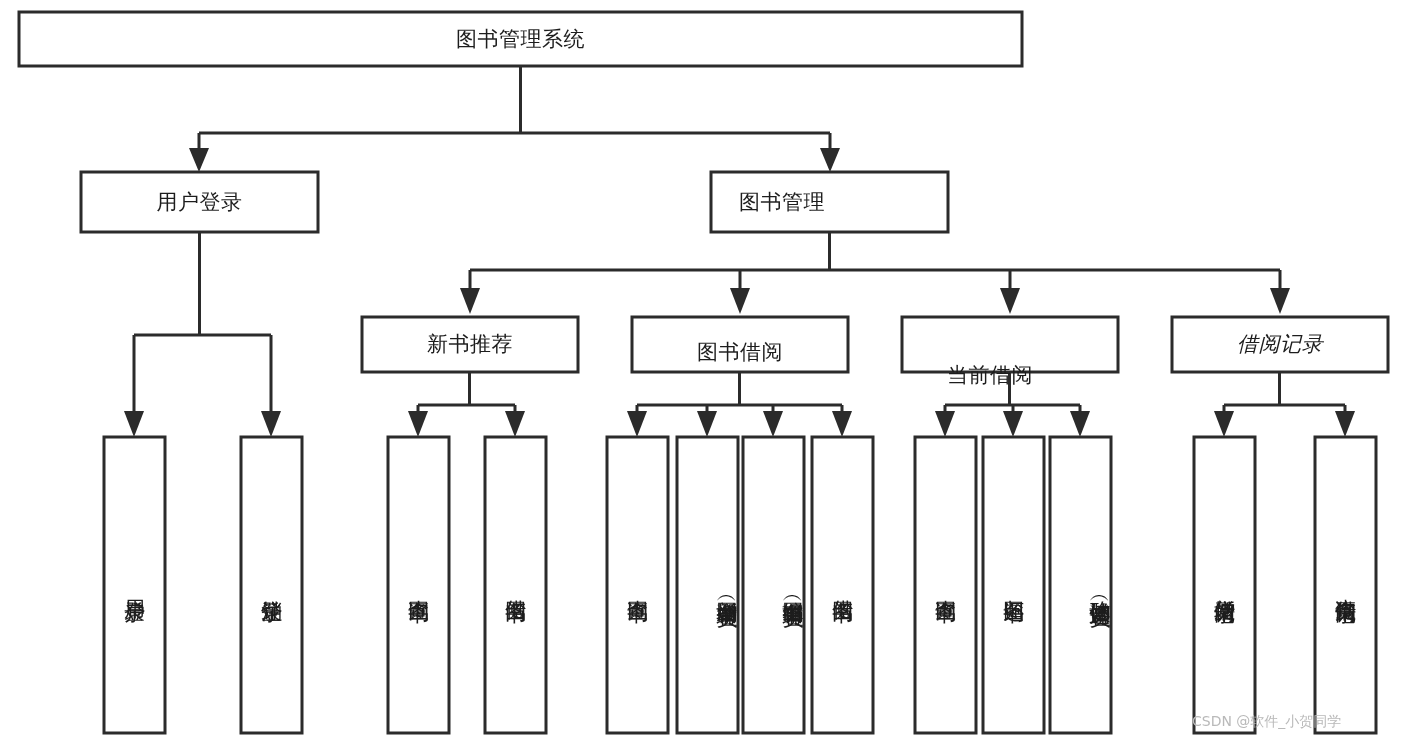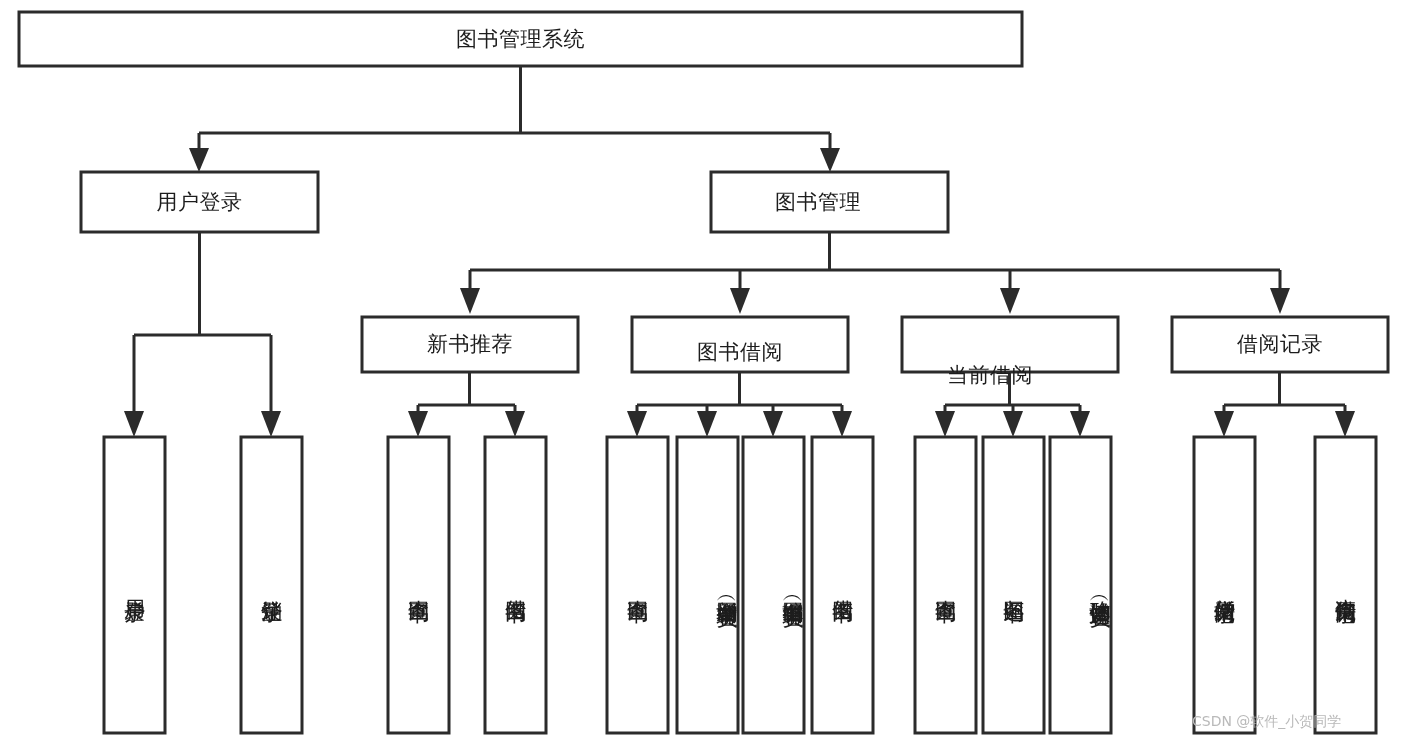--- a/index.html
+++ b/index.html
@@ -150,29 +150,29 @@
 
     <rect class="node-rect" x="1194" y="437" width="61" height="296"></rect>
     <rect class="node-rect" x="1315" y="437" width="61" height="296"></rect>
 
   </svg>
 
   <div class="node-label horiz" style="left:19px; top:12px; width:1003px; height:54px;">图书管理系统</div>
 
   <div class="node-label horiz" style="left:81px; top:172px; width:237px; height:60px;">用户登录</div>
 
-  <div class="node-label horiz" style="left:716px; top:172px; width:204px; height:60px;border-radius:6px;">图书管理</div>
+  <div class="node-label horiz" style="left:680px; top:172px; width:204px; height:60px;border-radius:6px;">图书管理</div>
 
   <div class="node-label horiz" style="left:362px; top:317px; width:216px; height:55px;border-radius:26px;">新书推荐</div>
 
   <div class="node-label horiz" style="left:632px; top:317px; width:216px; height:70px;border-radius:21px;">图书借阅</div>
 
   <div class="node-label horiz" style="left:902px; top:317px; width:176px; height:55px;margin-top:31px;">当前借阅</div>
 
-  <div class="node-label horiz" style="left:1172px; top:317px; width:216px; height:55px;">借阅记录</div>
+  <div class="node-label horiz" style="left:1172px; top:317px; width:216px; height:55px;font-style:italic;">借阅记录</div>
 
   <div class="node-label vert mid" style="left:104px; top:437px; width:61px; height:296px;">用户登录</div>
 
   <div class="node-label vert mid" style="left:241px; top:437px; width:61px; height:296px;">注销登录</div>
 
   <div class="node-label vert mid" style="left:388px; top:437px; width:61px; height:296px;">查询图书</div>
 
   <div class="node-label vert mid" style="left:485px; top:437px; width:61px; height:296px;">借阅图书</div>
 
   <div class="node-label vert mid" style="left:607px; top:437px; width:61px; height:296px;">查询图书</div>

